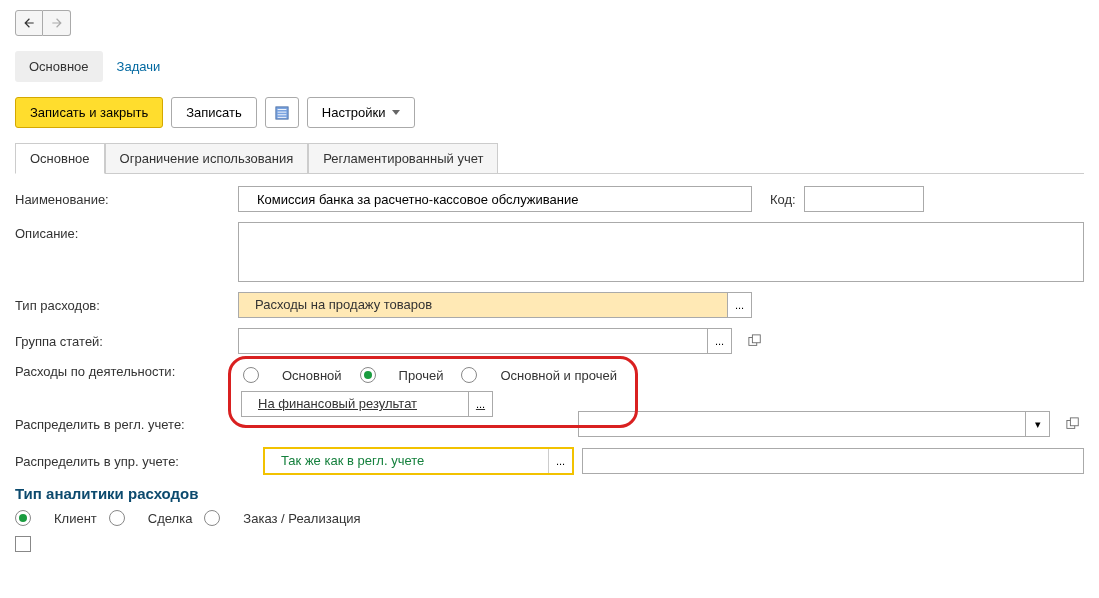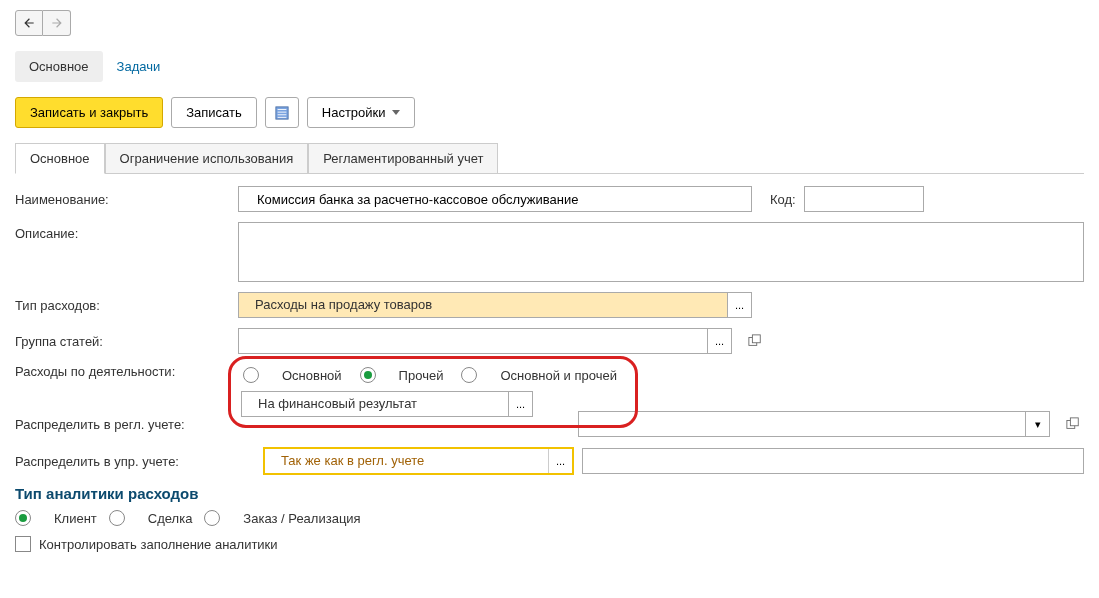--- a/index.html
+++ b/index.html
@@ -156,21 +156,21 @@
       width: 16px; height: 16px;
       border: 1px solid #888;
       background: #fff;
       cursor: pointer;
     }
 
     .upr-select-wrap { border: 2px solid #f2c200; }
     .upr-select-wrap .select-input { border: none; height: 24px; }
     .upr-select-wrap .select-btn { border: none; border-left: 1px solid #ccc; height: 24px; }
 
-    .placeholder-text { color: #a16207; }
+    .placeholder-text { color: #15803d; }
   </style>
 </head>
 <body>
 
 <div class="top-row">
   <div class="nav-btns">
     <button class="nav-btn">
       <svg viewBox="0 0 24 24">
           <path d="M20 11H7.83l5.59-5.59L12 4l-8 8 8 8 1.41-1.41L7.83 13H20v-2z" fill="#333"></path>
         </svg>
@@ -260,21 +260,21 @@
         <span class="radio-circle checked"></span>
         <span>Прочей</span>
       </div>
       <div class="radio-item">
         <span class="radio-circle"></span>
         <span>Основной и прочей</span>
       </div>
     </div>
     <div class="regl-row" style="padding:0 8px 2px 0;">
       <label style="width:230px; padding-left:30px;"></label>
-      <div class="select-wrap" style="width:292px; margin-left:-232px;">
+      <div class="select-wrap" style="width:252px; margin-left:-232px;text-decoration:underline;">
         <div class="select-input">На финансовый результат</div>
         <button class="select-btn">...</button>
       </div>
     </div>
   </div>
 </div>
 
 <div class="form-row" style="margin-top:32px;">
   <label class="form-label" style="width:240px;">Распределить в регл. учете:</label>
   <div style="width:310px;"></div>
@@ -313,14 +313,13 @@
     <span>Сделка</span>
   </div>
   <div class="radio-item">
     <span class="radio-circle"></span>
     <span>Заказ / Реализация</span>
   </div>
 </div>
 
 <div class="checkbox-row">
   <div class="checkbox"></div>
-  <span>Контролировать заполнение аналитики</span>
 </div>
 
 </body></html>

